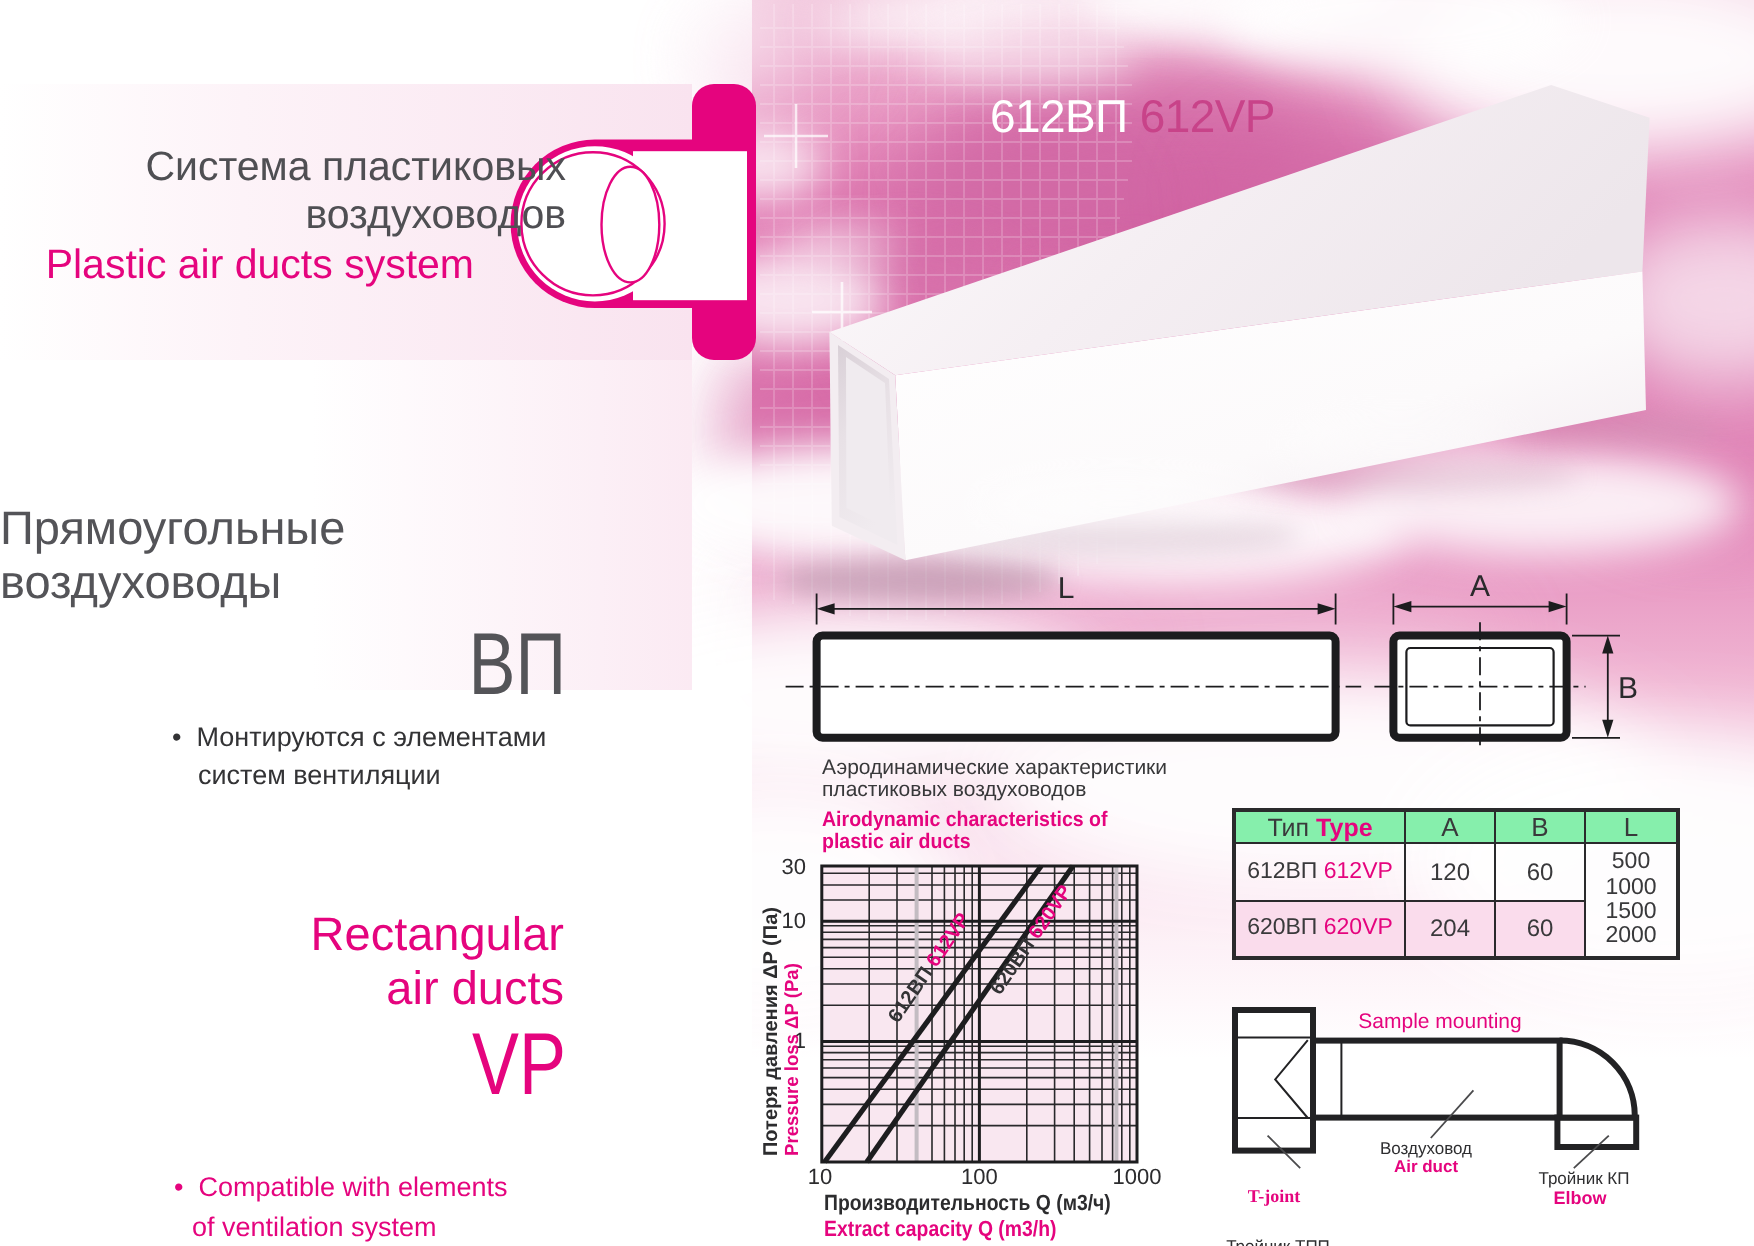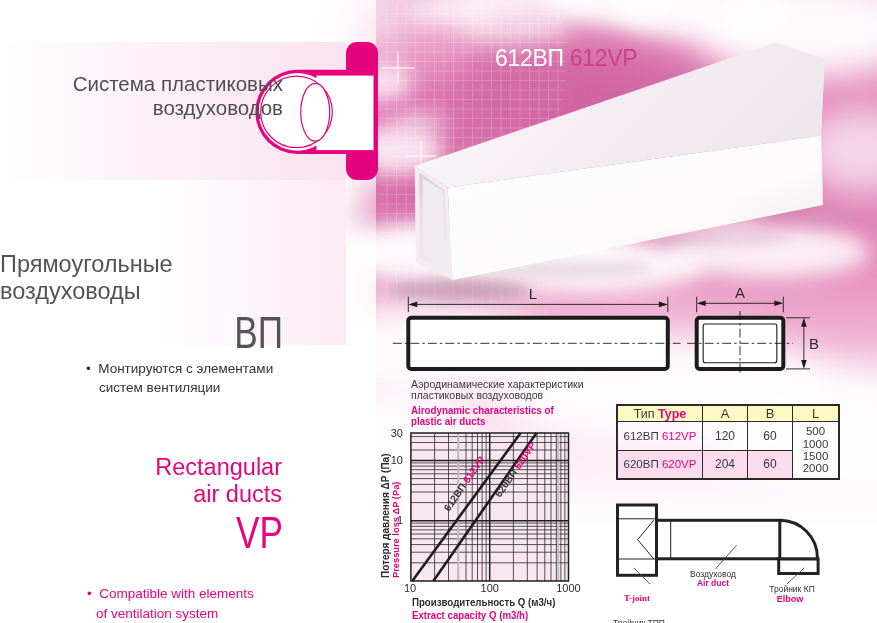--- a/index.html
+++ b/index.html
@@ -141,20 +141,21 @@
   <rect x="316.5" y="75.6" width="57" height="74.5" fill="#ffffff"></rect>
 
   <circle cx="297.4" cy="111.9" r="38.8" fill="#ffffff"></circle>
   <circle cx="296.5" cy="111.9" r="35.8" fill="none" stroke="#e5047e" stroke-width="1.2"></circle>
 
   <ellipse cx="315.2" cy="112.3" rx="14.45" ry="28.9" fill="#ffffff" stroke="#e5047e" stroke-width="1.2"></ellipse>
 </svg>
 
 <div class="abs" style="left:0;top:72px;width:237px;text-align:right;font-size:20.5px;line-height:23.5px;color:#4f4f53;padding-left:46px;">Система пластиковых<br>воздуховодов</div>
 
+<div class="abs mag" style="left:0;top:121px;width:237px;text-align:right;font-size:20.5px;line-height:23.5px;">Plastic air ducts system</div>
 
 <div class="abs" style="left:495px;top:45px;font-size:23px;color:#ffffff;letter-spacing:-0.3px;">612ВП <span style="color:#c84389">612VP</span></div>
 
 <div class="abs" style="left:0;top:251px;width:282px;font-size:23.5px;line-height:26.5px;color:#545458;">Прямоугольные<br>воздуховоды</div>
 
 <div class="abs" style="left:0;top:308px;width:283px;text-align:right;font-size:44px;color:#545458;transform:scaleX(0.8);transform-origin:100% 50%;">ВП</div>
 
 <div class="abs" style="left:86px;top:359px;width:200px;font-size:13.5px;line-height:19px;color:#333335;">•&nbsp; Монтируются с элементами<br><span style="margin-left:13px">систем вентиляции</span></div>
 
 <div class="abs mag" style="left:0;top:454px;width:282px;text-align:right;font-size:23.5px;line-height:26.5px;">Rectangular<br>air ducts</div>
@@ -243,41 +244,42 @@
   <text transform="translate(388.5,578) rotate(-90)" font-size="10" font-weight="bold" fill="#2c2c2e">Потеря давления ΔP (Па)</text>
   <text transform="translate(399,578) rotate(-90) scale(0.98,1)" font-size="9.5" font-weight="bold" fill="#e5047e">Pressure loss ΔP (Pa)</text>
 </svg>
 
 <div class="abs" style="left:412px;top:596px;font-size:11px;font-weight:bold;color:#2c2c2e;transform:scaleX(0.88);transform-origin:0 0;">Производительность Q (м3/ч)</div>
 <div class="abs mag" style="left:412px;top:609px;font-size:11px;font-weight:bold;transform:scaleX(0.88);transform-origin:0 0;">Extract capacity Q (m3/h)</div>
 
 <div class="abs" style="left:616px;top:404px;">
 <table style="border-collapse:collapse;font-size:13px;color:#39393b;text-align:center;border:2px solid #2a2a2c;">
   <tbody>
-          <tr style="background:#fef9c3;height:16px;">
+          <tr style="background:#86efac;height:16px;">
     <td style="border:1.2px solid #2a2a2c;width:84px;font-size:12.5px;padding:0;">Тип <span class="mag" style="font-weight:bold">Type</span></td>
     <td style="border:1.2px solid #2a2a2c;width:44px;font-size:13px;padding:0;">A</td>
     <td style="border:1.2px solid #2a2a2c;width:44px;font-size:13px;padding:0;">B</td>
     <td style="border:1.2px solid #2a2a2c;width:45px;font-size:13px;padding:0;">L</td>
   </tr>
   <tr style="height:29px;">
     <td style="border:1.2px solid #2a2a2c;padding:0;font-size:11.5px;">612ВП <span class="mag">612VP</span></td>
     <td style="border:1.2px solid #2a2a2c;padding:0;font-size:12px;">120</td>
     <td style="border:1.2px solid #2a2a2c;padding:0;font-size:12px;">60</td>
     <td rowspan="2" style="border:1.2px solid #2a2a2c;font-size:11.5px;line-height:12.2px;padding:0;">500<br>1000<br>1500<br>2000</td>
   </tr>
   <tr style="background:#fadcec;height:28px;">
     <td style="border:1.2px solid #2a2a2c;padding:0;font-size:11.5px;">620ВП <span class="mag">620VP</span></td>
     <td style="border:1.2px solid #2a2a2c;padding:0;font-size:12px;">204</td>
     <td style="border:1.2px solid #2a2a2c;padding:0;font-size:12px;">60</td>
   </tr>
 </tbody>
       </table>
 </div>
 
+<div class="abs mag" style="left:620px;top:504.5px;width:200px;text-align:center;font-size:10.5px;">Sample mounting</div>
 
 <svg class="abs" style="left:610px;top:495px" width="230" height="128" viewBox="610 495 230 128">
   <g stroke="#222224" fill="#ffffff">
 
     <rect x="617.5" y="505" width="39" height="70.3" stroke-width="3"></rect>
 
     <rect x="656.5" y="520.3" width="123.3" height="38.5" stroke-width="3"></rect>
 
     <rect x="778.7" y="558.8" width="39.4" height="14.7" stroke-width="3"></rect>
   </g>

